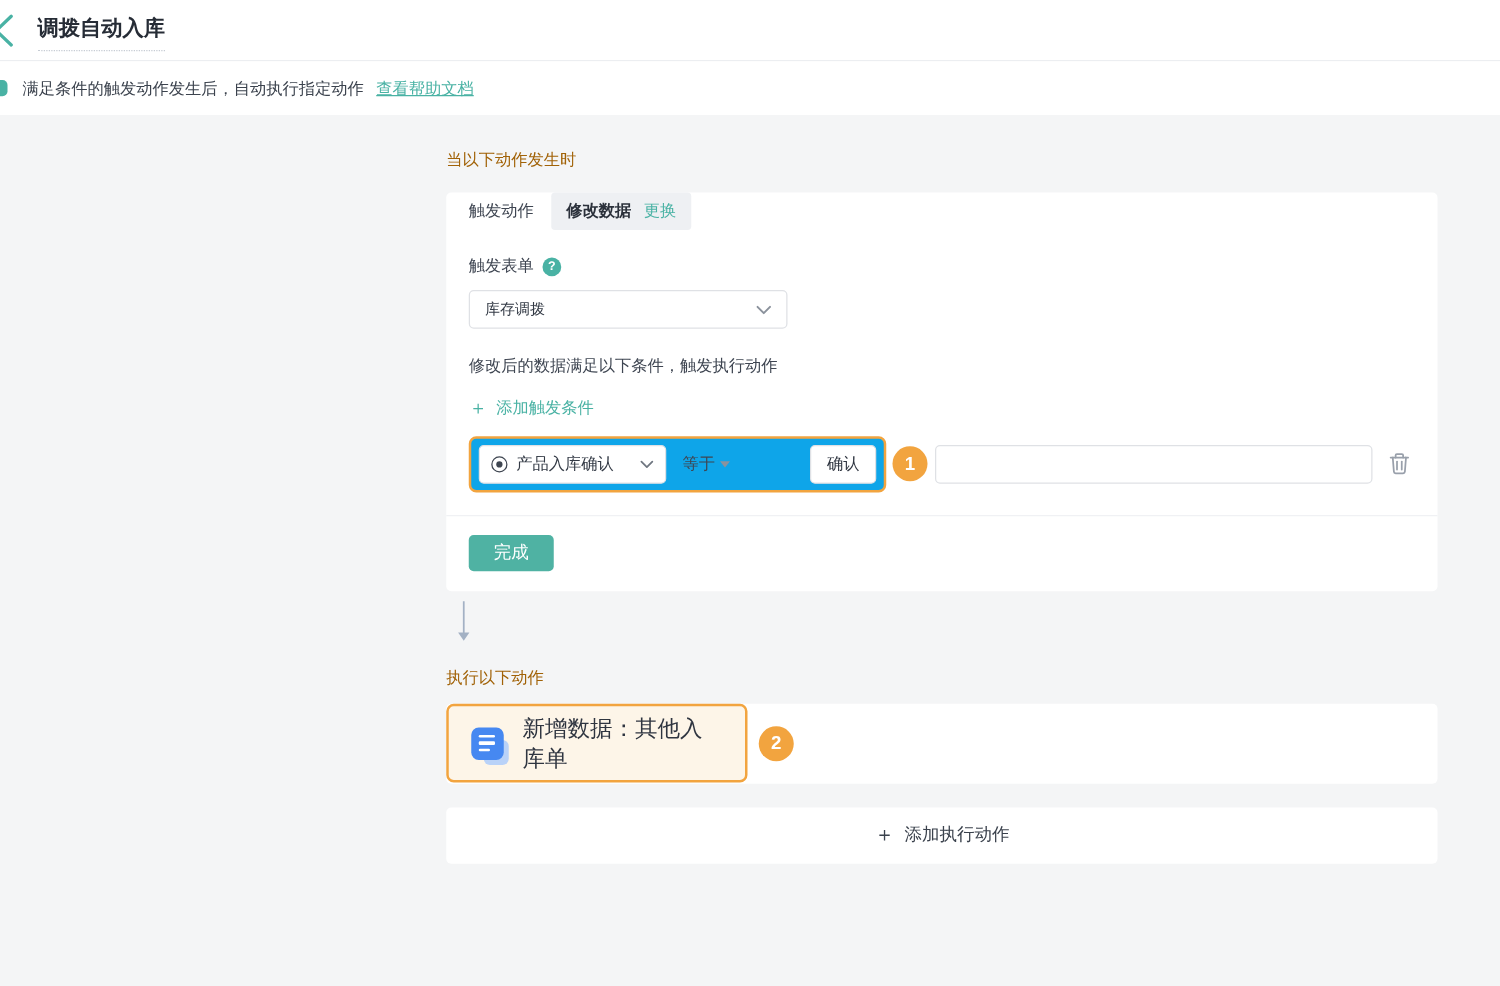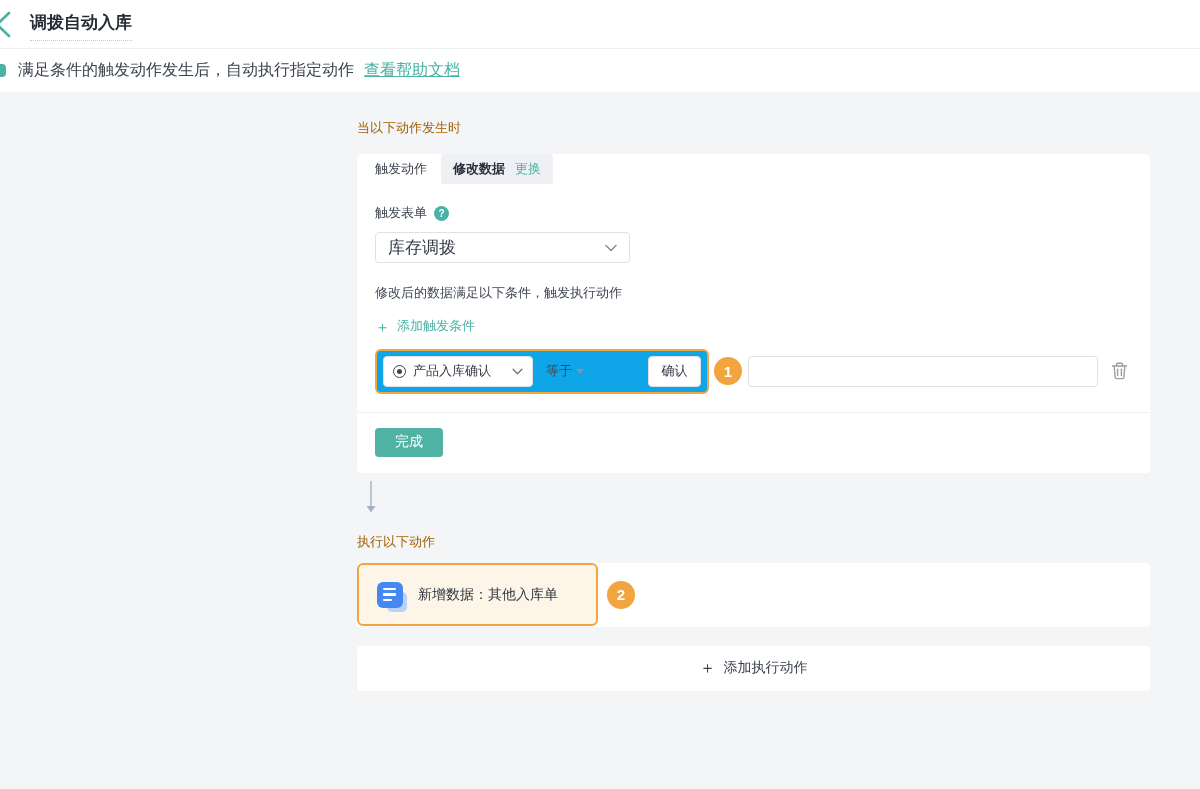--- a/index.html
+++ b/index.html
@@ -18,21 +18,21 @@
   .back-btn { position: absolute; left: -6px; top: 11px; width: 22px; height: 27px; cursor: pointer; }
   .page-title {
     font-size: 17px; font-weight: 700; color: #262c36;
     padding-bottom: 7px; border-bottom: 1px dotted #c6ccd4; margin-top: 6px;
     line-height: 1.2;
   }
 
   
   .notice {
     height: 43px; background: #ffffff; display: flex; align-items: center;
-    padding-left: 18px; position: relative; font-size: 16px; color: #3c434e;
+    padding-left: 18px; position: relative; font-size: 13px; color: #3c434e;
   }
   .notice-dot {
     position: absolute; left: -7px; top: 15px; width: 13px; height: 13px;
     background: #49b2a4; border-radius: 4px;
   }
   .notice-link { color: #49b2a4; text-decoration: underline; margin-left: 10px; cursor: pointer; }
 
   
   .main { padding: 27px 50px 0 357px; }
   .section-label { font-size: 13px; color: #a16207; }
@@ -56,21 +56,21 @@
 
   .help-circle {
     width: 15px; height: 15px; border-radius: 50%; background: #49b2a4; color: #fff;
     font-size: 10px; font-weight: 700; display: inline-flex; align-items: center;
     justify-content: center; margin-left: 7px;
   }
 
   .select {
     width: 255px; height: 31px; border: 1px solid #dfe1e5; border-radius: 4px;
     background: #fff; display: flex; align-items: center; padding: 0 12px;
-    font-size: 17px; color: #333a45; cursor: pointer;
+    font-size: 12px; color: #333a45; cursor: pointer;
   }
   .select .spacer { flex: 1; }
 
   .teal-link {
     color: #49b2a4; font-size: 13px; display: inline-flex; align-items: center;
     gap: 7px; cursor: pointer;
   }
   .teal-link .plus { font-size: 15px; line-height: 1; }
 
   
@@ -133,21 +133,21 @@
     position: absolute; right: -4px; bottom: -4px; width: 20px; height: 20px;
     background: #b9d2f8; border-radius: 5px;
   }
   .doc-icon .layer-front {
     position: absolute; left: 0; top: 0; width: 26px; height: 26px; background: #4688f1;
     border-radius: 6px; display: flex; flex-direction: column; justify-content: center;
     align-items: flex-start; gap: 3px; padding-left: 6px;
   }
   .doc-icon .bar { height: 2.5px; background: #fff; border-radius: 1px; }
   .bar-1 { width: 13px; } .bar-2 { width: 13px; } .bar-3 { width: 9px; }
-  .exec-text { margin-left: 15px; font-size: 14px; color: #2f3540; }
+  .exec-text { margin-left: 15px; font-size: 18px; color: #2f3540; }
   .exec-badge { margin-left: 9px; }
 
   
   .add-card {
     margin-top: 19px; height: 45px; display: flex; align-items: center;
     justify-content: center; cursor: pointer; font-size: 14px; color: #3a414c;
   }
   .add-card .plus { font-size: 16px; margin-right: 8px; color: #3a414c; }
 </style>
 </head>

